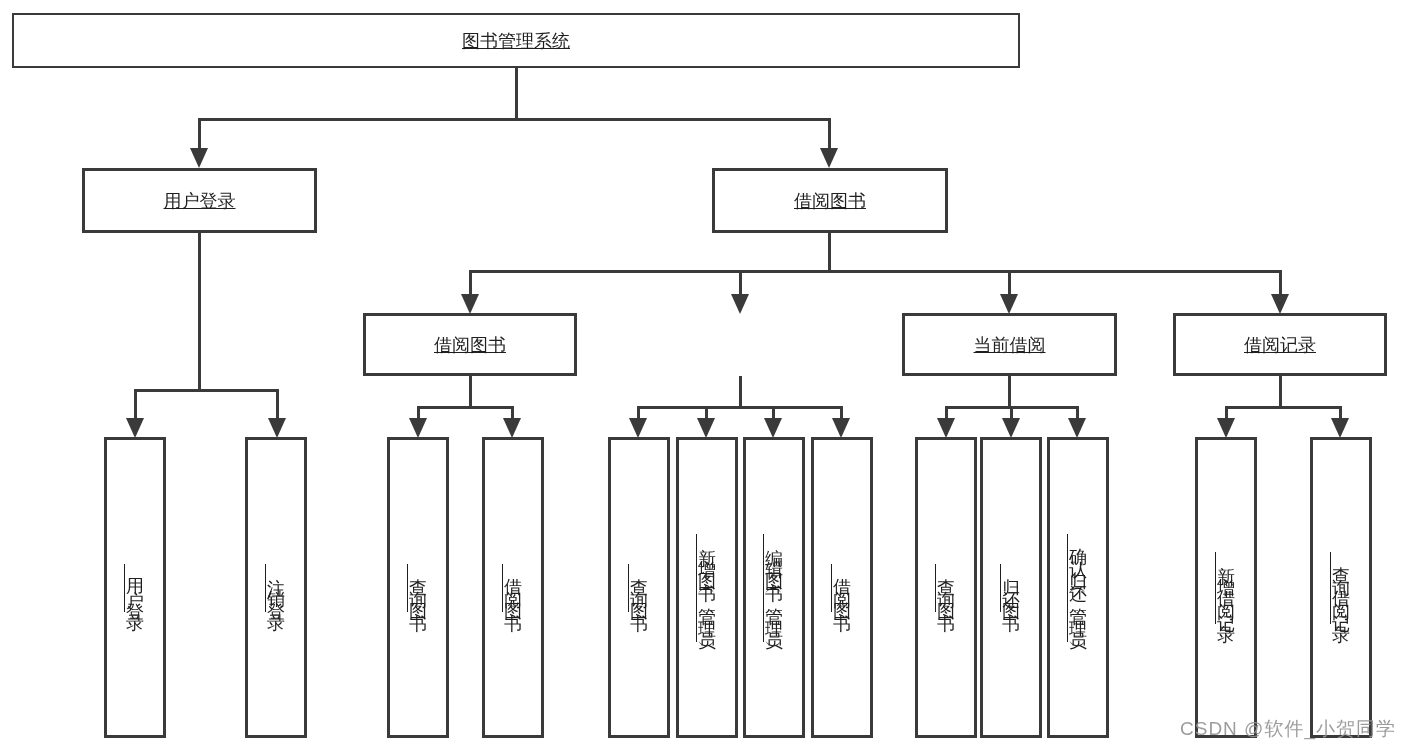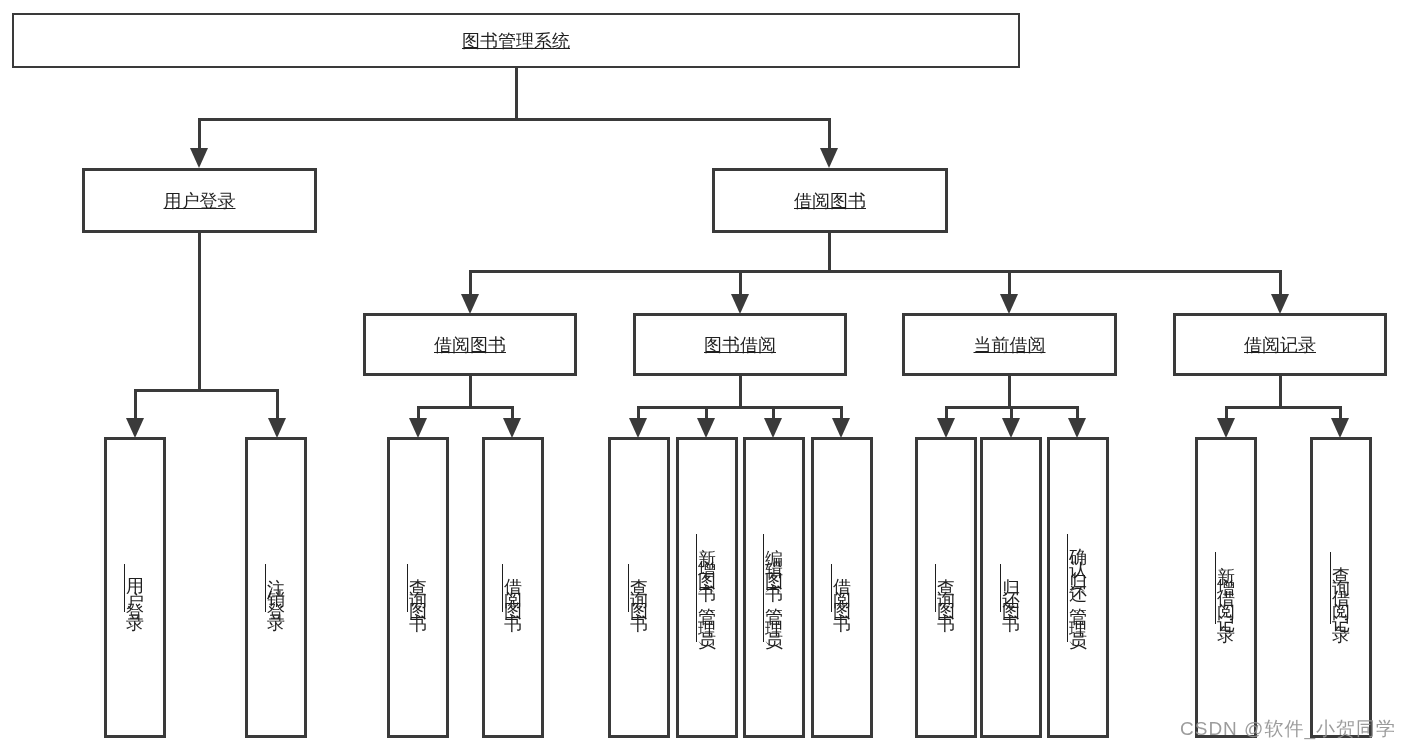--- a/index.html
+++ b/index.html
@@ -92,23 +92,20 @@
   <div class="v" style="left:739px; top:270px; height:27px;"></div>
   <div class="a" style="left:731px; top:294px;"></div>
   <div class="v" style="left:1008px; top:270px; height:27px;"></div>
   <div class="a" style="left:1000px; top:294px;"></div>
   <div class="v" style="left:1279px; top:270px; height:27px;"></div>
   <div class="a" style="left:1271px; top:294px;"></div>
 
   <div class="box" style="left:363px; top:313px; width:214px; height:63px;">
     <span>借阅图书</span>
   </div>
-  <div class="box" style="left:633px; top:313px; width:214px; height:63px;">
-    <span>图书借阅</span>
-  </div>
   <div class="box" style="left:1173px; top:313px; width:214px; height:63px;">
     <span>借阅记录</span>
   </div>
   <div class="box" style="left:902px; top:313px; width:215px; height:63px;">
     <span>当前借阅</span>
   </div>
 
   <div class="v" style="left:469px; top:376px; height:33px;"></div>
   <div class="h" style="left:417px; top:406px; width:97px;"></div>
   <div class="v" style="left:417px; top:406px; height:14px;"></div>

